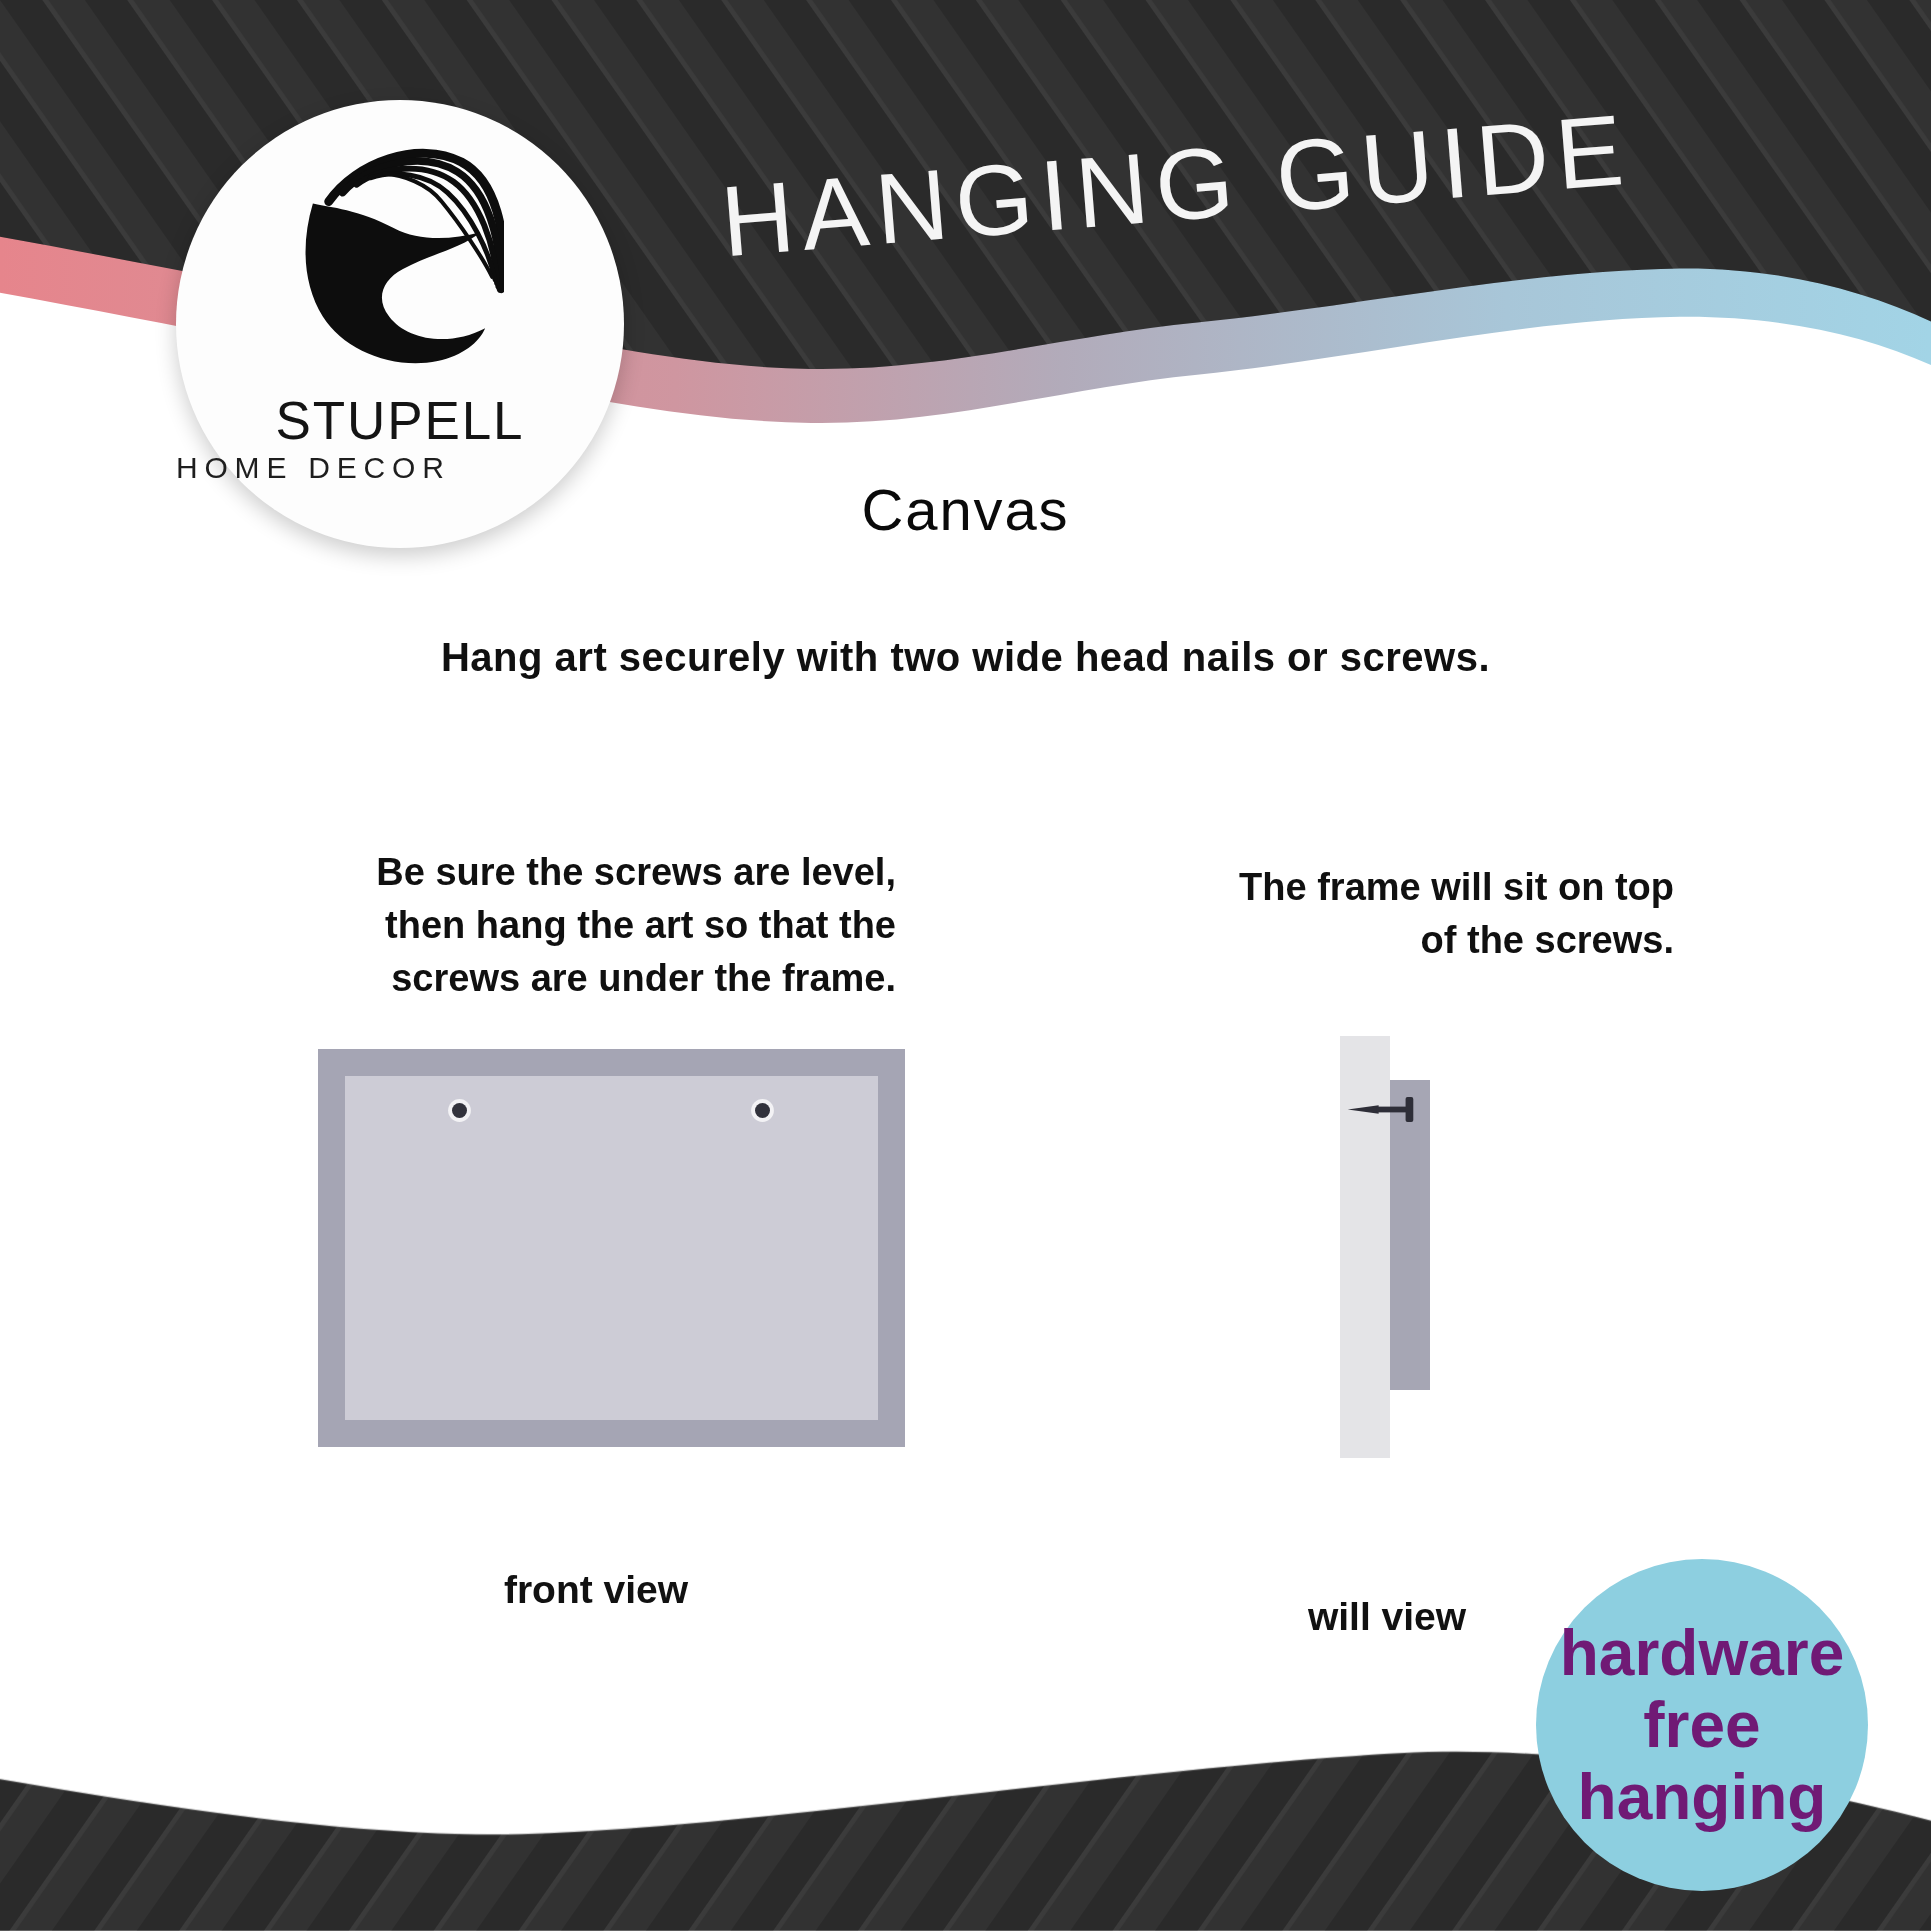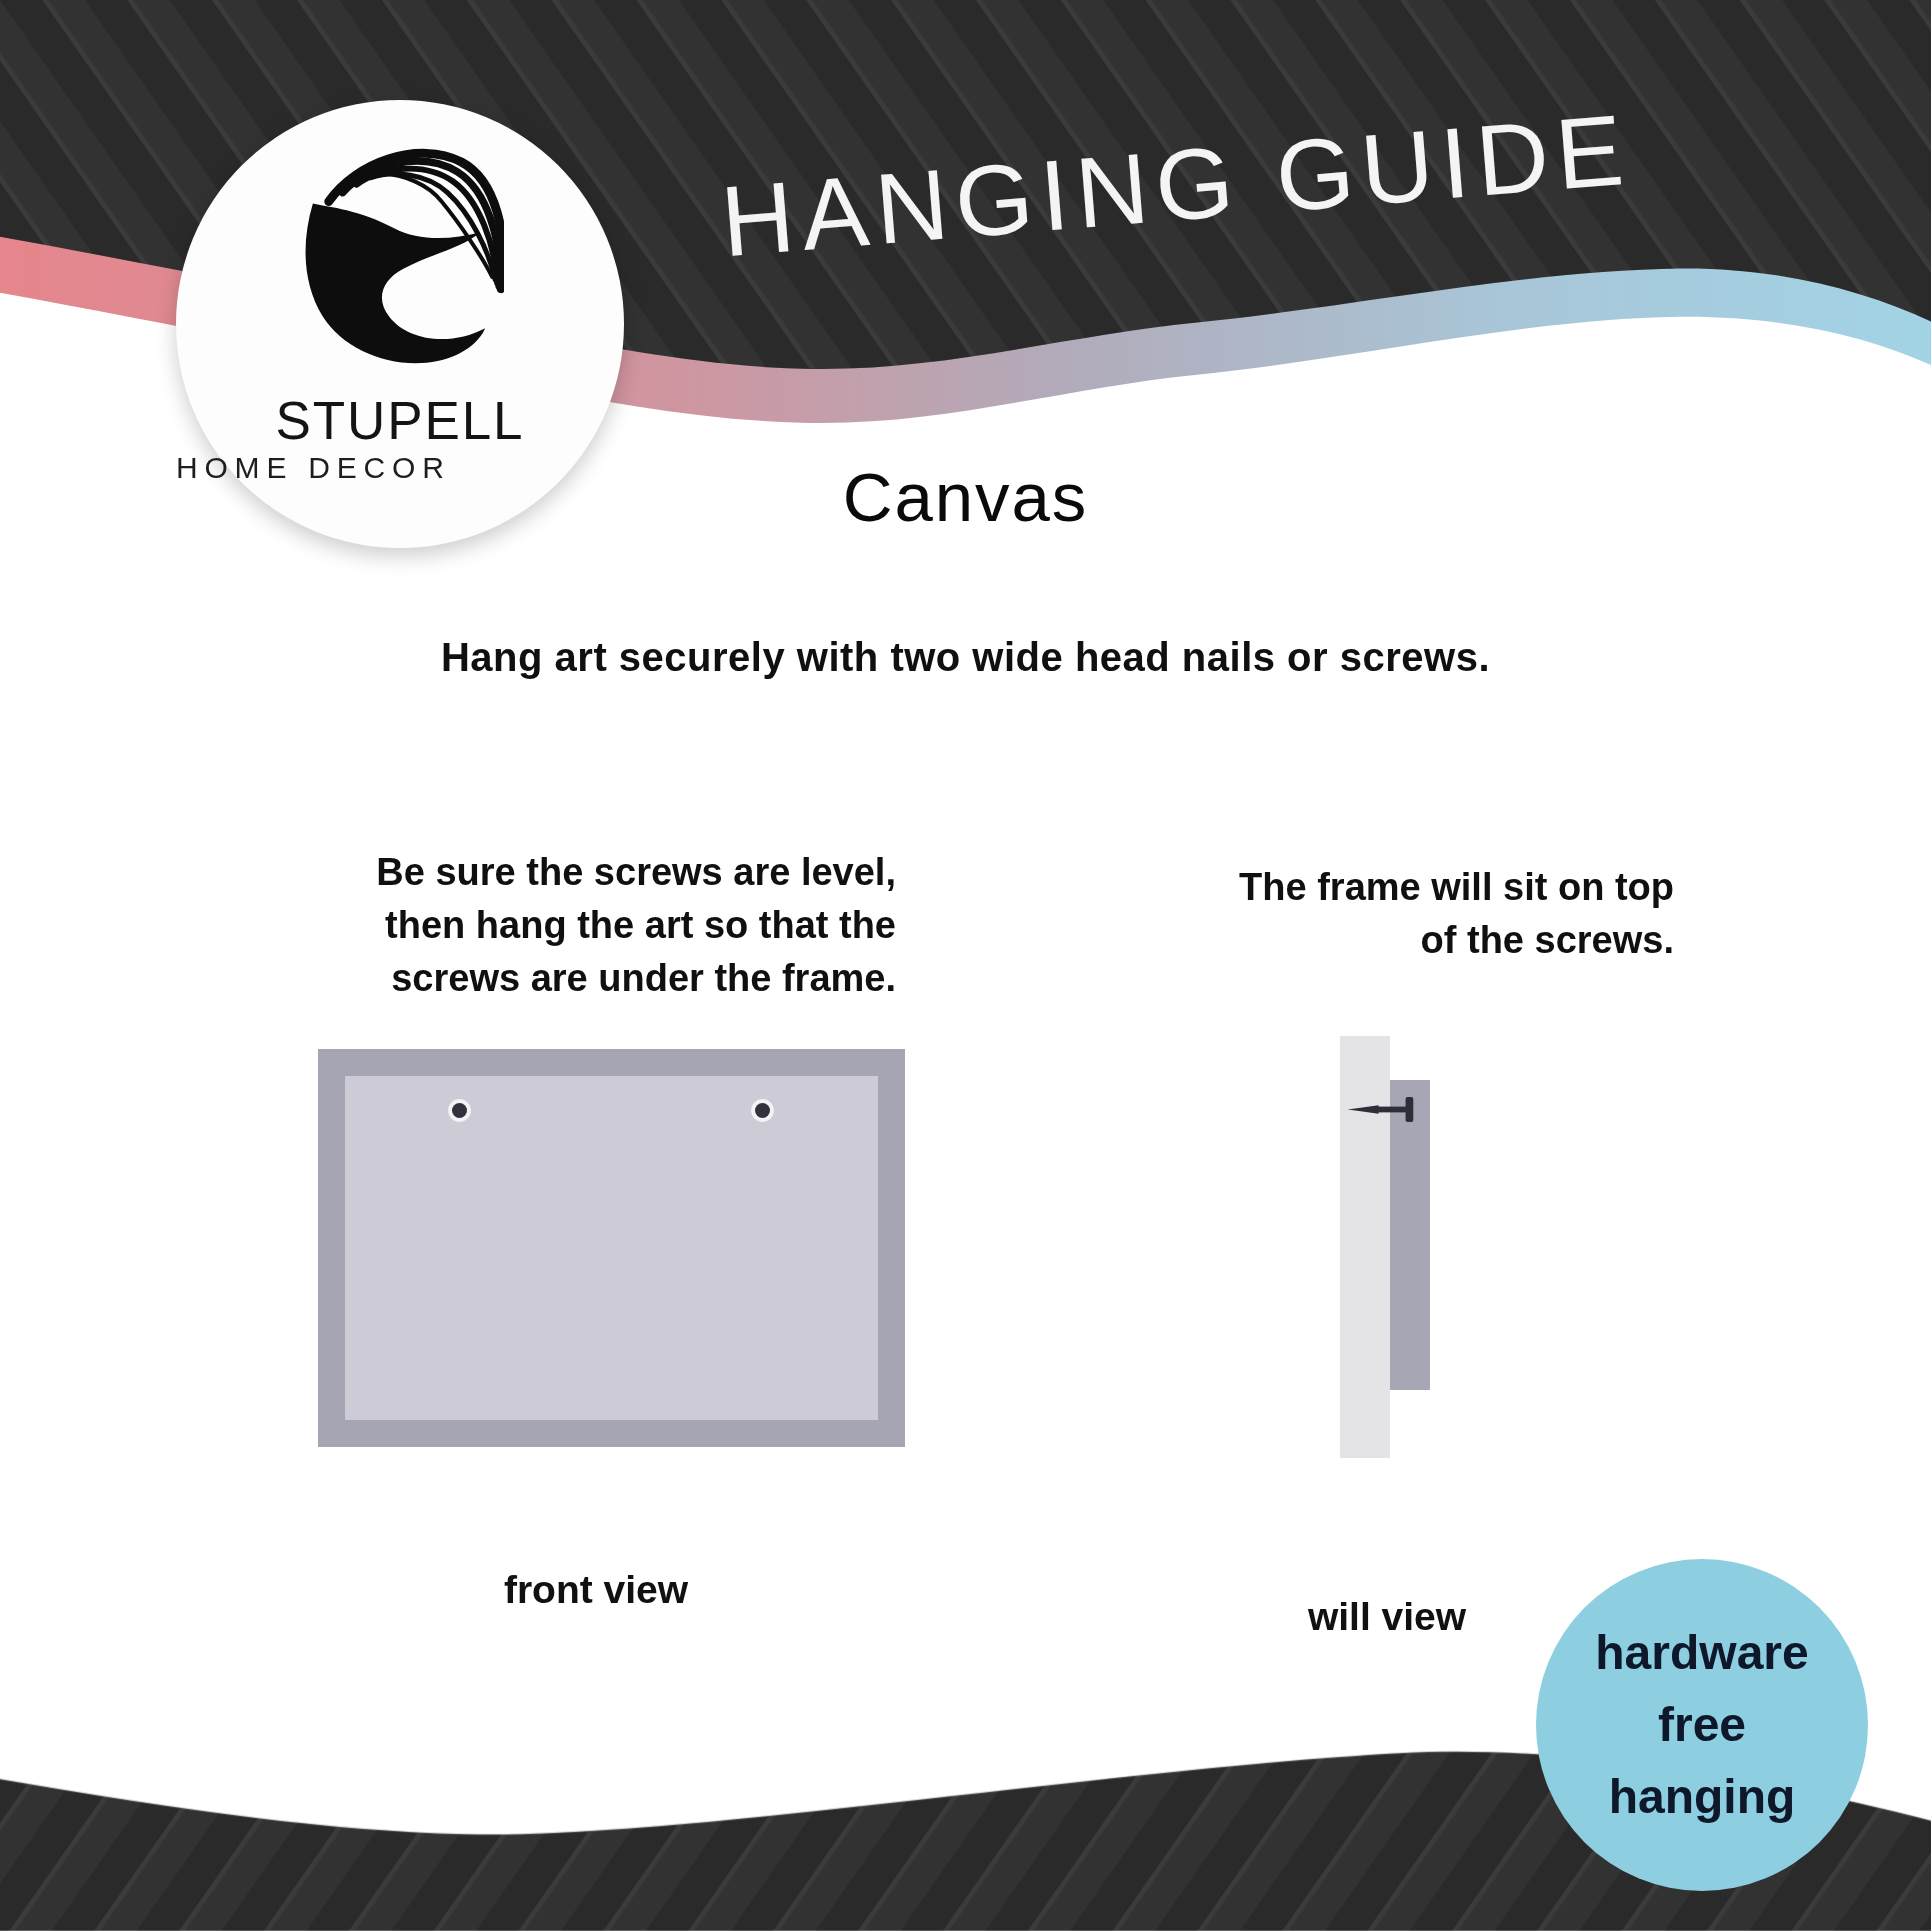--- a/index.html
+++ b/index.html
@@ -30,22 +30,22 @@
     left:0;top:290px;width:448px;text-align:center;
     font-size:53px;font-weight:400;letter-spacing:1.9px;color:#141414;
   }
   .brand-tagline{
     left:0;top:351px;width:448px;text-align:left;
     font-size:30px;font-weight:400;letter-spacing:6.8px;color:#1e1e1e;
   }
 
   
   .canvas-heading{
-    left:0;top:458px;width:1931px;text-align:center;
-    font-size:69px;font-weight:400;color:#0a0a0a;letter-spacing:1.9px;
+    left:0;top:476px;width:1931px;text-align:center;
+    font-size:58px;font-weight:400;color:#0a0a0a;letter-spacing:1.9px;
   }
   .instruction{
     left:0;top:635px;width:1931px;text-align:center;
     font-size:40px;font-weight:600;color:#101010;letter-spacing:0.5px;
   }
 
   
   .note{font-size:38px;font-weight:600;color:#101010;line-height:53px;text-align:right;}
   .front-note{left:317px;top:846px;width:579px;}
   .side-note{left:1095px;top:861px;width:579px;}
@@ -70,21 +70,21 @@
   .frame-bar{left:1390px;top:1080px;width:40px;height:310px;background:#a6a6b4;}
   .nail{left:1342px;top:1094px;}
 
   
   .badge-circle{
     left:1536px;top:1559px;width:332px;height:332px;border-radius:50%;
     background:#8dcfe0;z-index:6;
     display:flex;flex-direction:column;align-items:center;justify-content:center;
   }
   .badge-line{
-    color:#0f172a;font-size:48px;font-weight:600;line-height:72px;text-align:center;
+    color:#701a75;font-size:64px;font-weight:600;line-height:72px;text-align:center;
   }
 
   
   .footer-svg{left:0;top:1641px;z-index:4;}
 </style>
 </head>
 <body>
 
 <div class="page">
 

